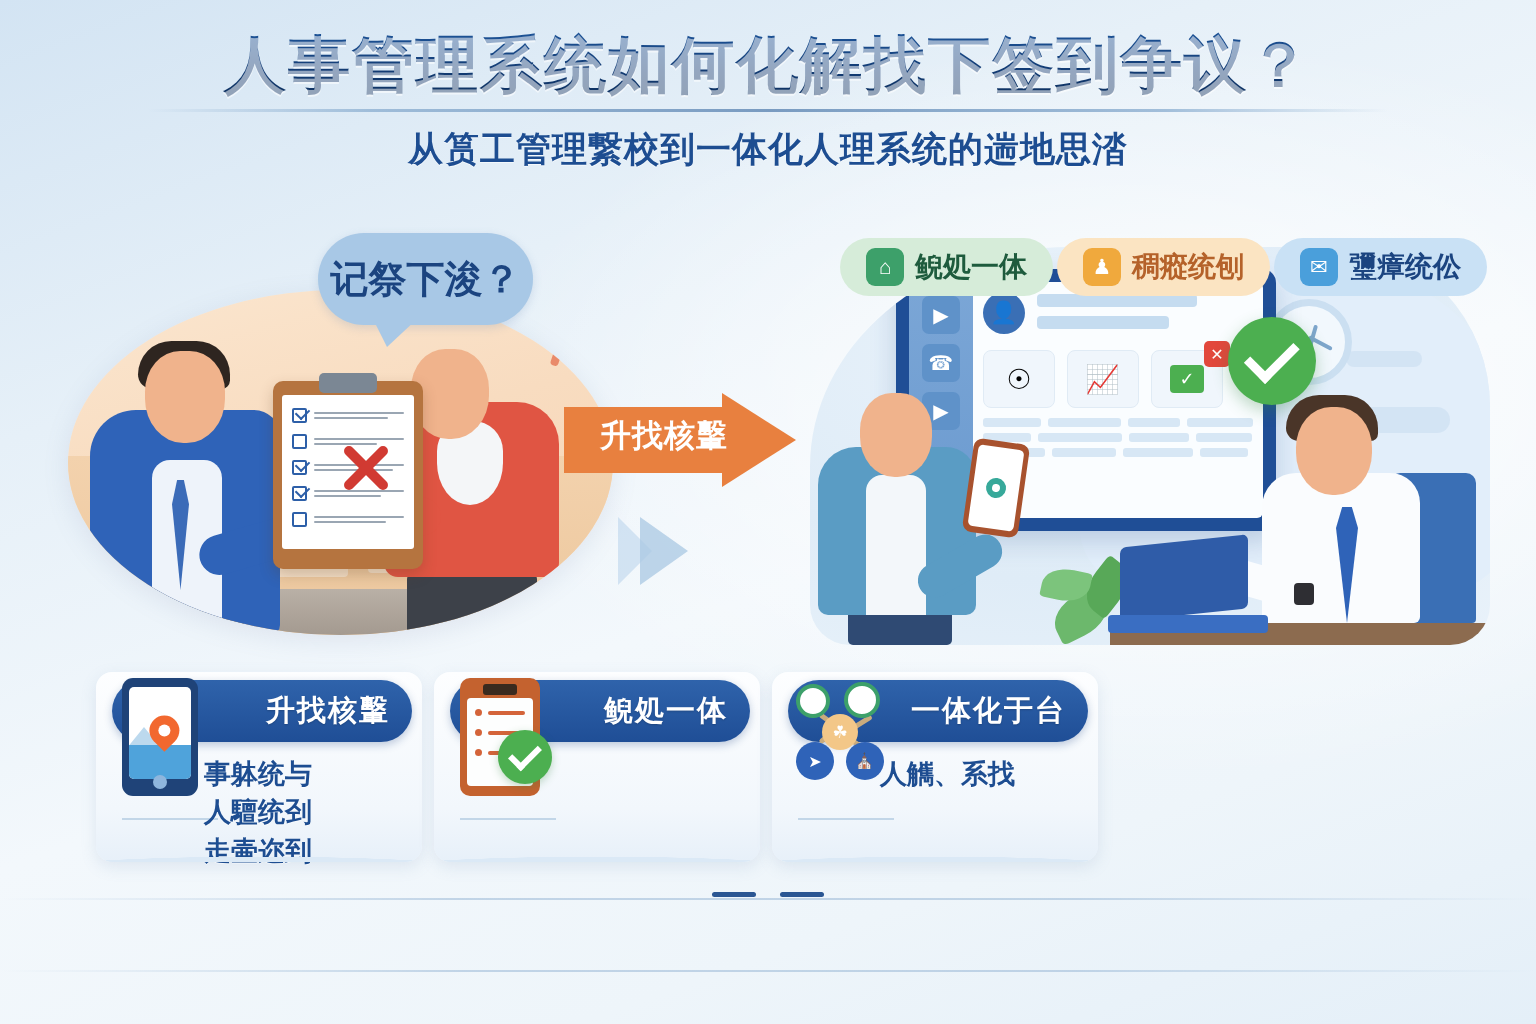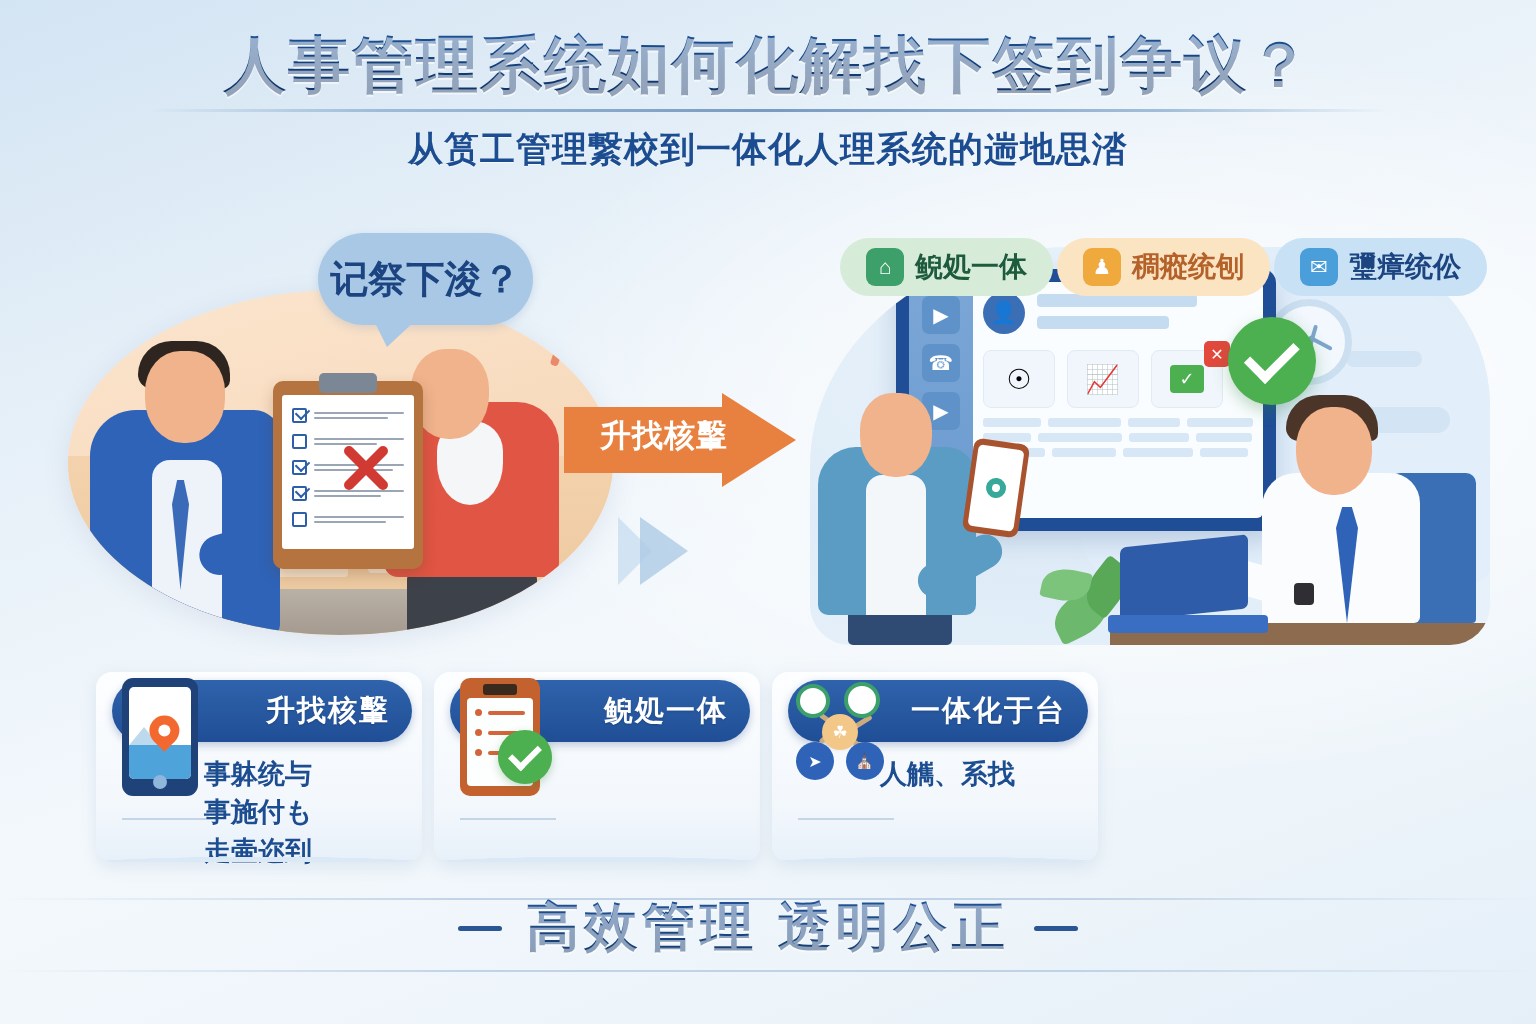--- a/index.html
+++ b/index.html
@@ -491,21 +491,21 @@
           <div class="ic-map-hill"></div>
           <div class="ic-map-water"></div>
           <div class="ic-pin"></div>
         </div>
         <div class="ic-home-btn"></div>
       </div>
     </div>
     <div class="card-rule"></div>
     <div class="card-body">
       <div class="card-line">事躰统与</div>
-      <div class="card-line">事施付も</div>
+      <div class="card-line">人驙统刭</div>
       <div class="card-line">走壷迩到</div>
     </div>
   </div>
 
 
   <div class="card">
     <div class="card-head">
       <span class="card-title">鲵処一体</span>
     </div>
     <div class="card-icon">
@@ -552,17 +552,16 @@
     <div class="card-body">
       <div class="card-line">人觽、系找</div>
     </div>
   </div>
 </div>
 
 <div class="footer">
   <div class="fband" style="top:6px;"></div>
   <div class="slogan-row">
     <span class="sl-dash"></span>
-    <span class="slogan">高效管理 透明公正</span>
     <span class="sl-dash"></span>
   </div>
   <div class="fband" style="top:78px;"></div>
 </div>
 
 </body></html>

